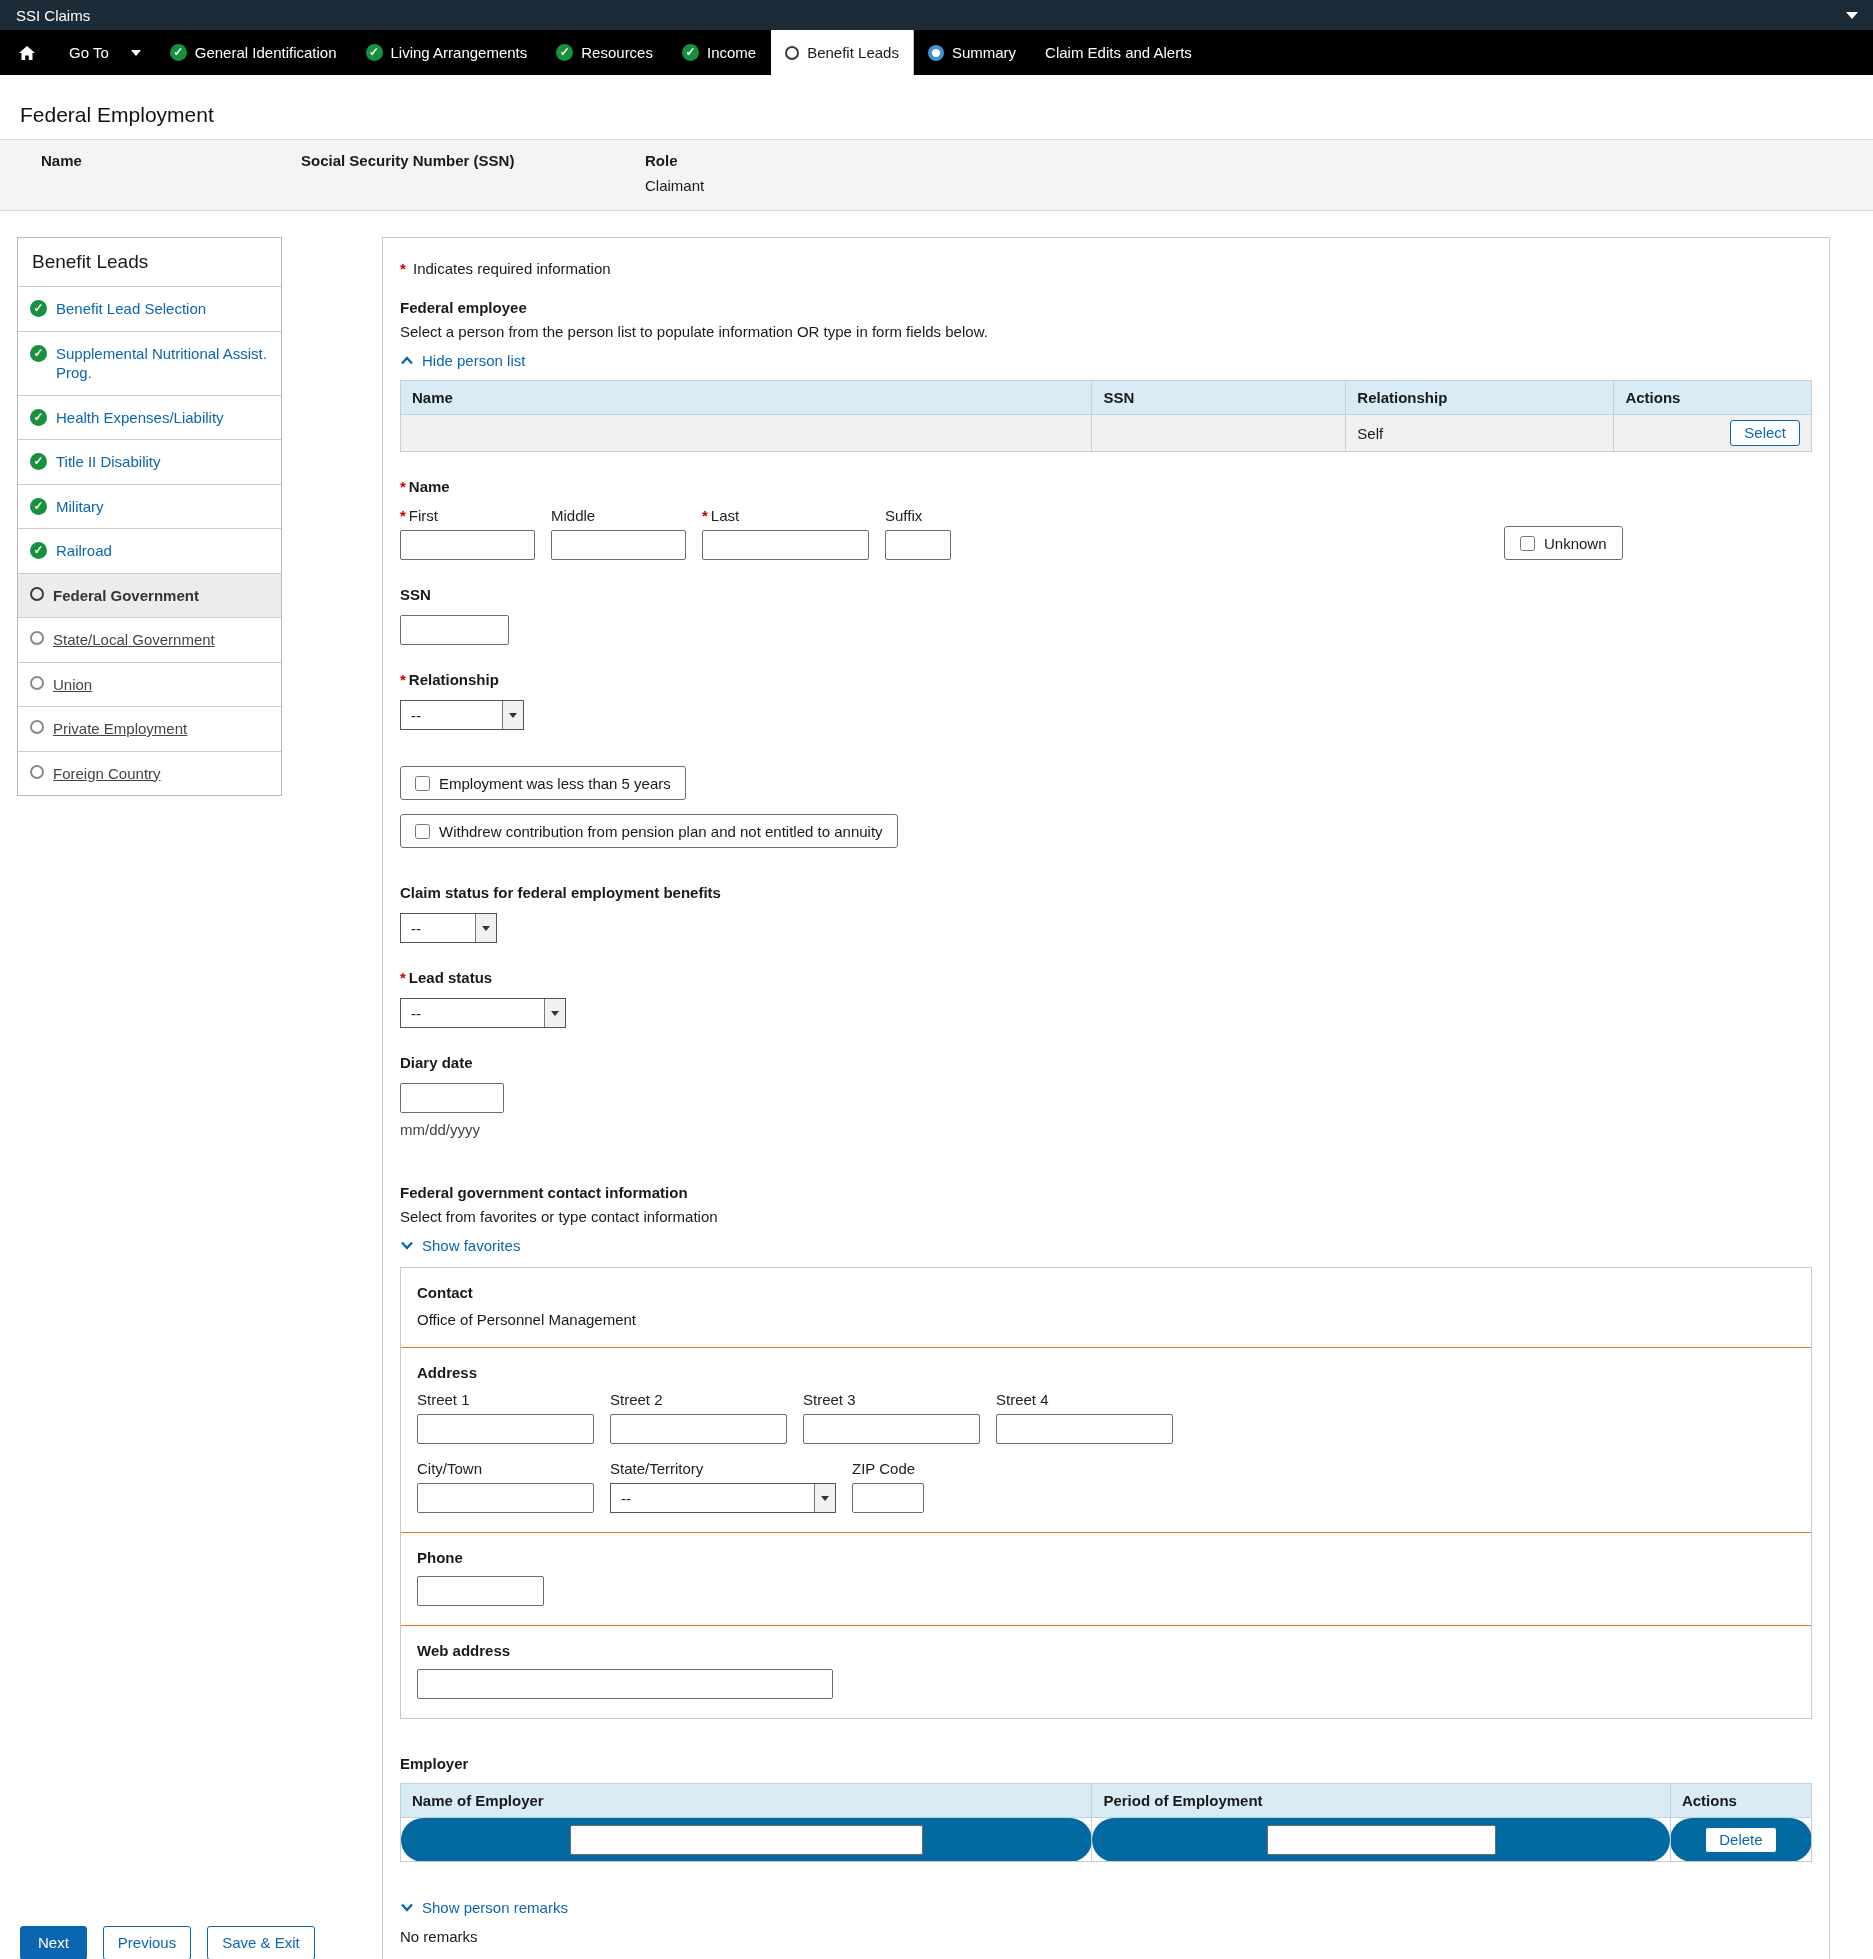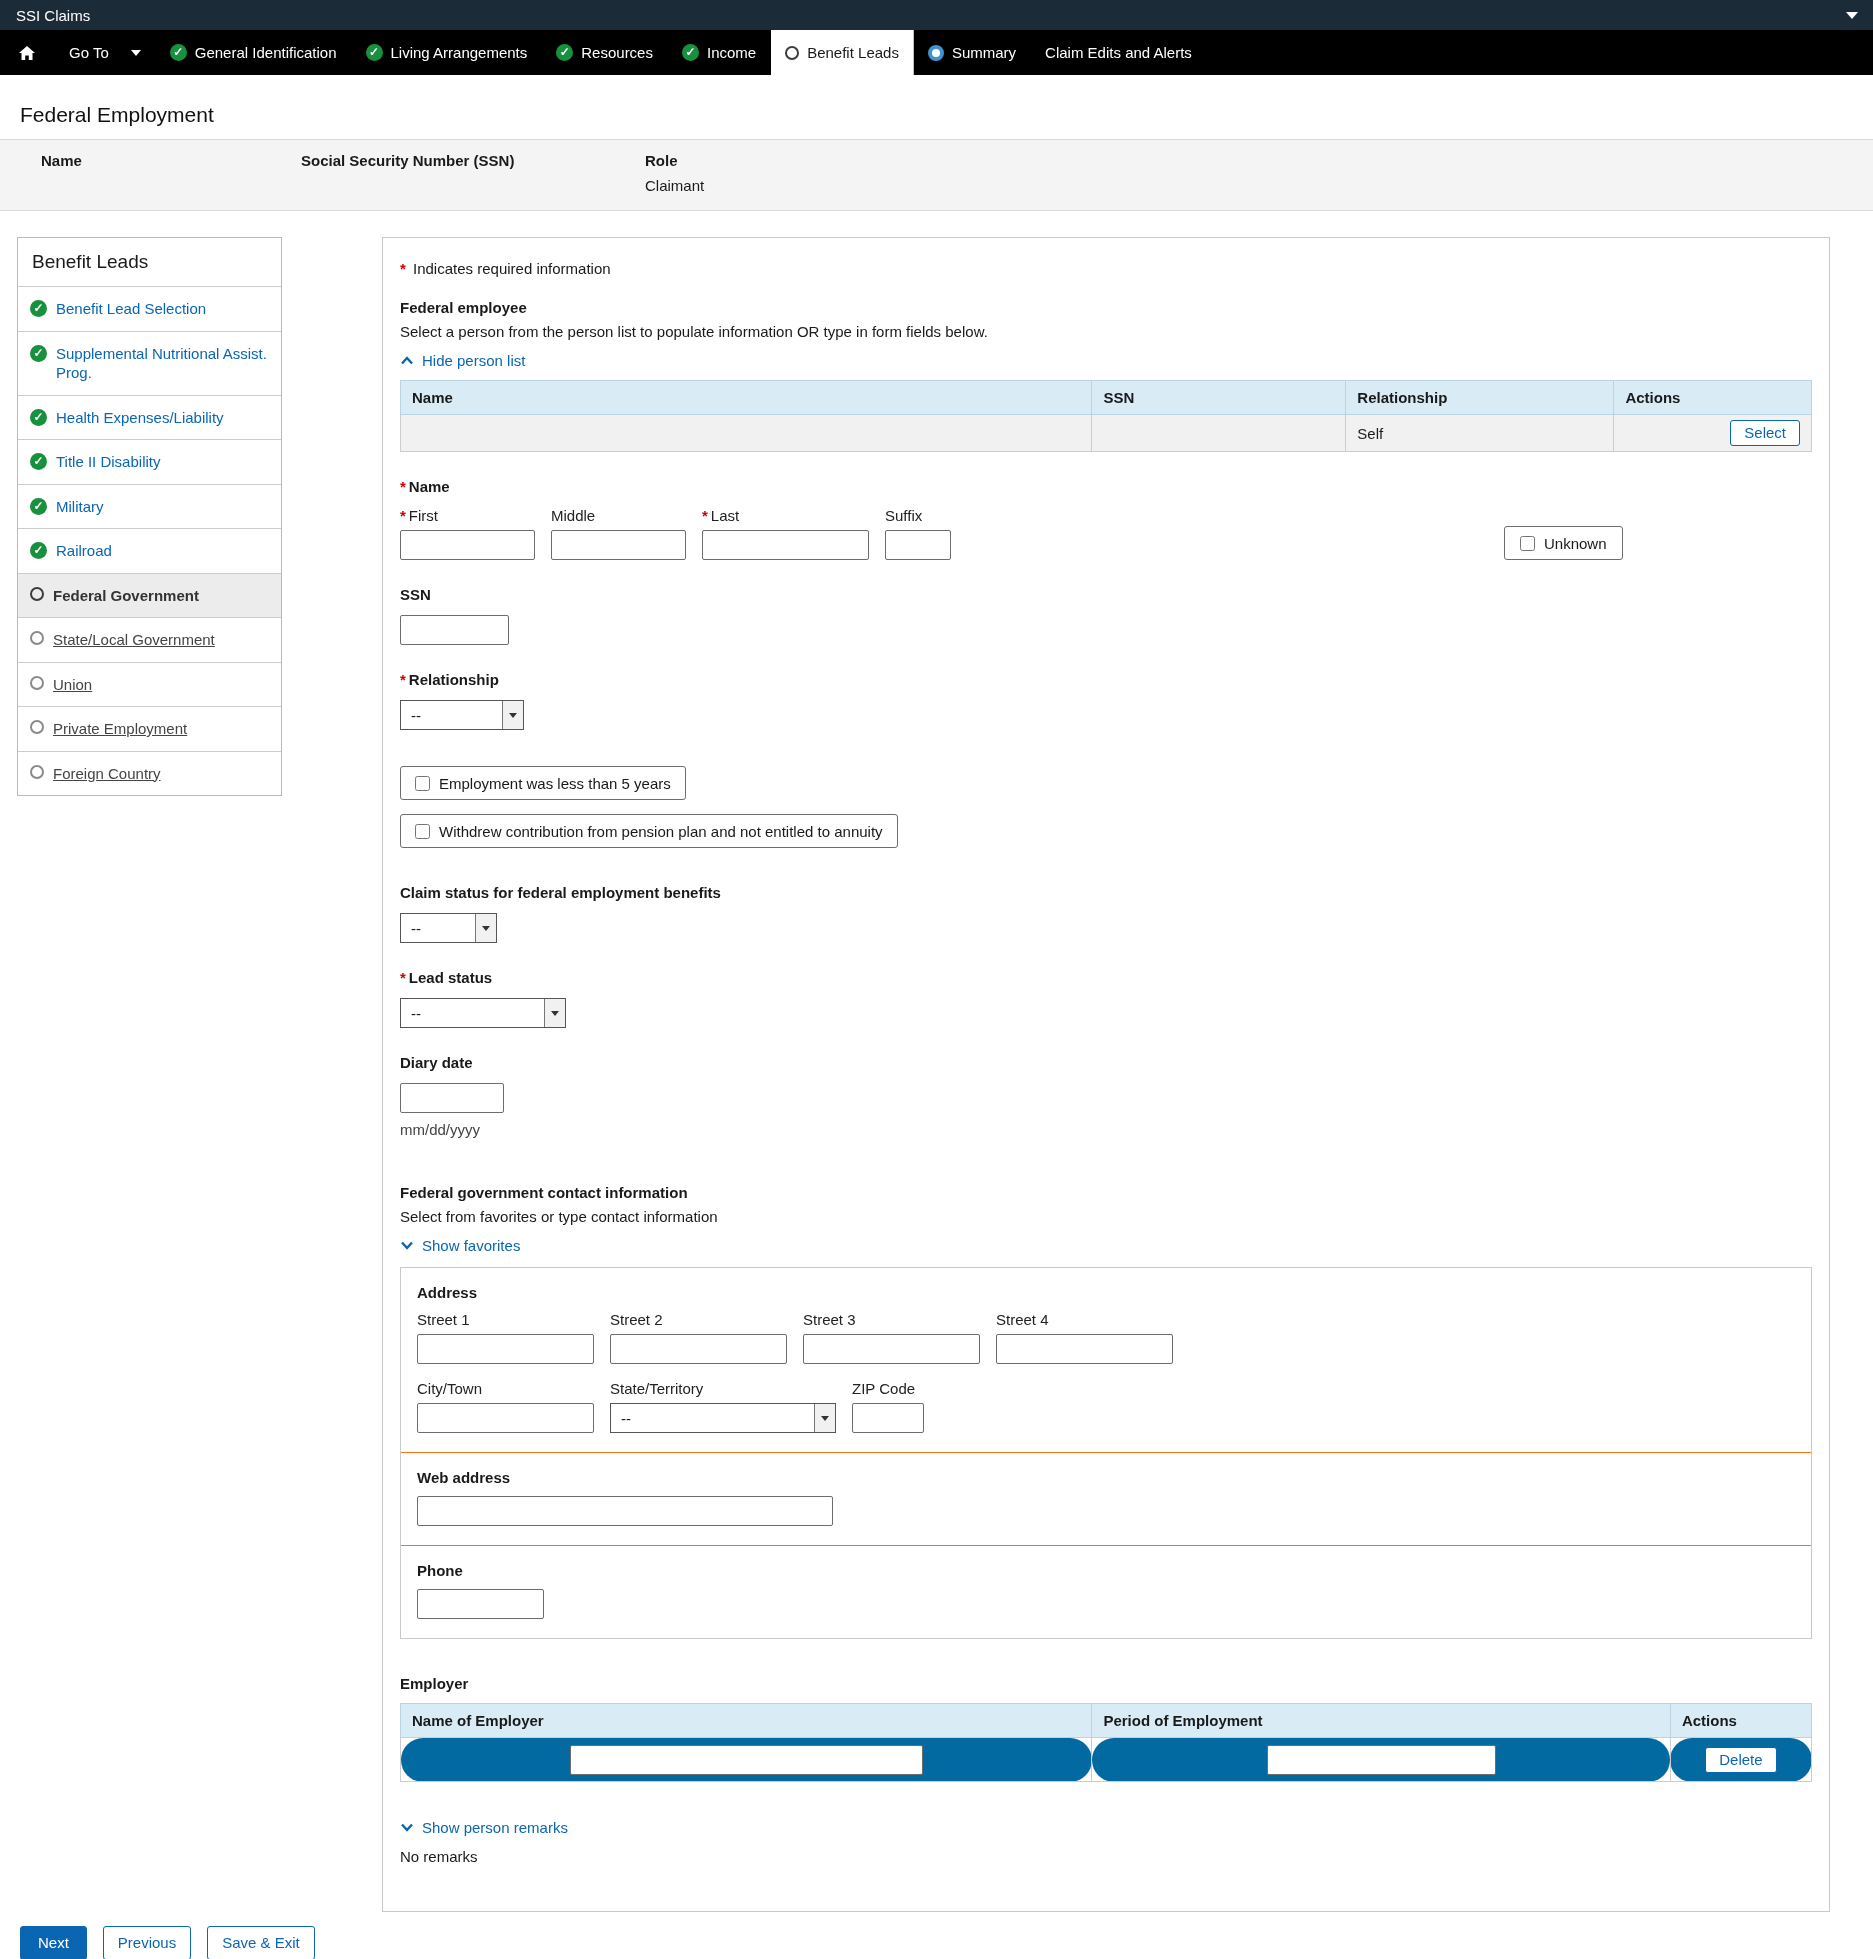--- a/index.html
+++ b/index.html
@@ -340,20 +340,24 @@
     <p class="instr">Select from favorites or type contact information</p>
     <span class="linkrow">
       <svg class="chev" width="14" height="9" viewBox="0 0 14 9">
         <polyline points="2,1.5 7,7 12,1.5" fill="none" stroke="#0a66b2" stroke-width="2.4"></polyline>
       </svg>
       <span>Show favorites</span>
     </span>
 
     <div class="contact-box">
       <div class="cbox-sec">
+        <h4 class="sub-label">Contact</h4>
+        <div class="cbox-text">Office of Personnel Management</div>
+      </div>
+      <div class="cbox-sec">
         <h4 class="sub-label">Address</h4>
         <div class="fields-row" style="margin-top:2px;">
           <div class="field">
             <div class="field-label">Street 1</div>
             <input class="txt w-street" type="text" style="">
           </div>
           <div class="field">
             <div class="field-label">Street 2</div>
             <input class="txt w-street" type="text" style="">
           </div>
@@ -378,26 +382,26 @@
               <span class="arrow"></span>
             </span>
           </div>
           <div class="field">
             <div class="field-label">ZIP Code</div>
             <input class="txt w-zip" type="text" style="">
           </div>
         </div>
       </div>
       <div class="cbox-sec">
+        <h4 class="sub-label">Phone</h4>
+        <input class="txt w-phone" type="text" style="">
+      </div>
+      <div class="cbox-sec">
         <h4 class="sub-label">Web address</h4>
         <input class="txt w-web" type="text" style="">
-      </div>
-      <div class="cbox-sec">
-        <h4 class="sub-label">Phone</h4>
-        <input class="txt w-phone" type="text" style="">
       </div>
     </div>
 
     
     <h3 class="sec-head mt36">Employer</h3>
     <table class="grid">
       <colgroup>
           <col style="width:49%">
           <col style="width:41%">
           <col style="width:10%">

